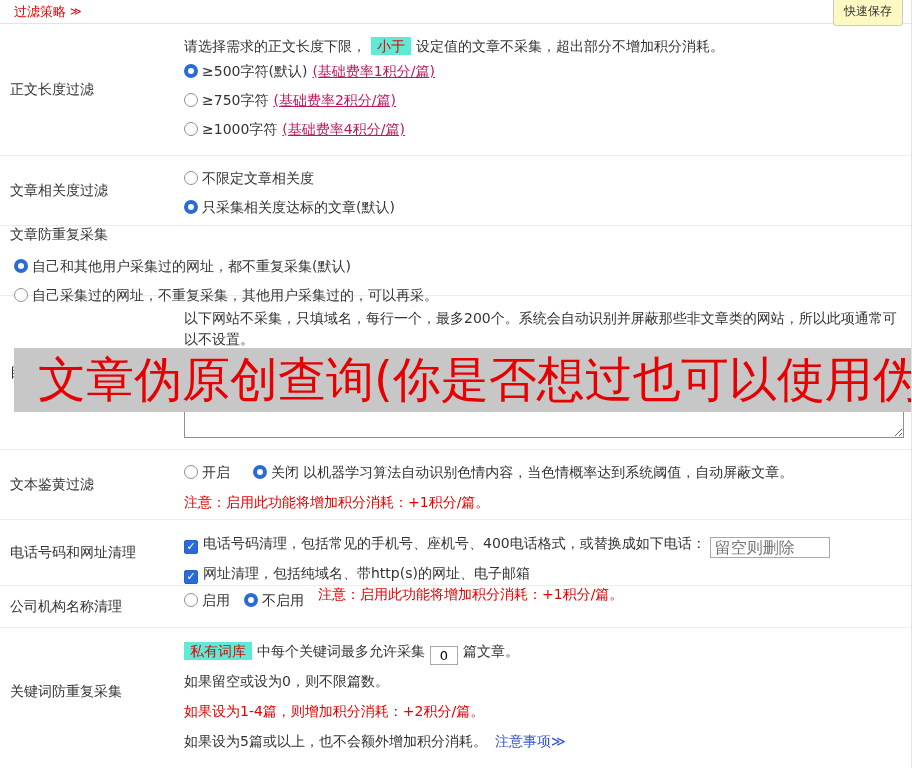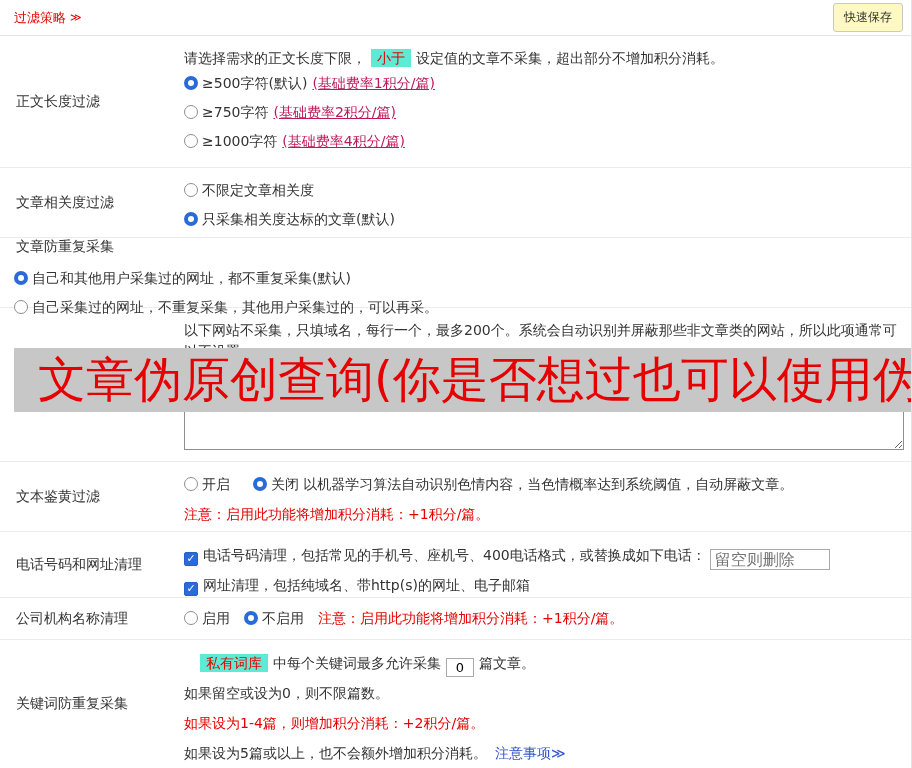--- a/index.html
+++ b/index.html
@@ -1,38 +1,38 @@
 <!DOCTYPE html>
 <html><head>
 <meta charset="utf-8">
 <style>
   * { margin:0; padding:0; box-sizing:border-box; }
   html,body { background:#fff; }
   body { width:912px; height:768px; overflow:hidden; font-family:"DejaVu Sans","Liberation Sans",sans-serif; font-size:14px; color:#333; }
   .page { position:relative; width:912px; height:768px; border-right:1px solid #e3e3e3; background:#fff; }
 
   
-  .hdr { height:36px; display:flex; align-items:center; padding:0 8px 0 14px; border-bottom:1px solid #e4e4e4; }
+  .hdr { height:24px; display:flex; align-items:center; padding:0 8px 0 14px; border-bottom:1px solid #e4e4e4; }
   .hdr-title { color:#e60000; font-size:13px; display:flex; align-items:center; gap:4px; cursor:pointer; }
   .hdr-arrow { font-size:11px; color:#e60000; }
   .btn-save { margin-left:auto; font-size:12px; color:#333; background:#fef9c3; border:1px solid #c9c9c9; border-radius:3px; padding:5px 10px; cursor:pointer; font-family:inherit; }
 
   
   .row { display:flex; border-bottom:1px solid #ececec; }
-  .row-label { width:170px; flex:none; padding-left:16px; display:flex; align-items:center; color:#333; }
+  .row-label { width:170px; flex:none; padding-left:10px; display:flex; align-items:center; color:#333; }
   .row-content { flex:1; padding:8px 7px 8px 14px; }
   .r1 { height:132px; }
   .r2 { height:70px; }
   .r3 { height:70px;flex-direction:column; }
   .r4 { height:154px; }
   .r5 { height:70px; }
   .r6 { height:66px; }
   .r7 { height:42px; }
   .r8 { height:128px; border-bottom:none; }
-  .r7 .row-content { display:flex; align-items:center; padding-top:0; padding-bottom:0; }
+  .r7 .row-content { display:flex; padding-top:0; padding-bottom:0; }
 
   .intro { line-height:21px; margin-top:4px; }
   .opt { line-height:29px; white-space:nowrap; cursor:pointer; }
   .line28 { line-height:28px; white-space:nowrap; }
   .line30 { line-height:30px; white-space:nowrap; }
 
   
   .radio { display:inline-block; width:14px; height:14px; border:1px solid #8f8f8f; border-radius:50%; background:#fff; vertical-align:-2px; margin-right:4px; cursor:pointer; }
   .radio.checked { border:4px solid #2b6bd9; }
   .checkbox { display:inline-block; width:14px; height:14px; background:#2b6bd9; border:1px solid #2560c6; border-radius:2px; color:#fff; font-size:11px; line-height:12px; text-align:center; vertical-align:-2px; margin-right:5px; cursor:pointer; }
@@ -148,21 +148,21 @@
       <span class="opt"><span class="radio checked"></span><span>不启用</span></span>
       <span class="gap"></span>
       <span class="red">注意：启用此功能将增加积分消耗：+1积分/篇。</span>
     </div>
   </div>
 
   <div class="row r8">
     <div class="row-label">关键词防重复采集</div>
     <div class="row-content">
       <div class="line30">
-        <span class="hl" style="margin-left:16px;">私有词库</span><span>中每个关键词最多允许采集</span><input class="inp-count" type="text" value="0" style=""><span>篇文章。</span>
+        <span class="hl" style="margin-left:0;">私有词库</span><span>中每个关键词最多允许采集</span><input class="inp-count" type="text" value="0" style=""><span>篇文章。</span>
       </div>
       <div class="line30">如果留空或设为0，则不限篇数。</div>
       <div class="line30 red">如果设为1-4篇，则增加积分消耗：+2积分/篇。</div>
       <div class="line30">
         <span>如果设为5篇或以上，也不会额外增加积分消耗。</span><span class="link">注意事项≫</span>
       </div>
     </div>
   </div>
 
   <div class="overlay">

